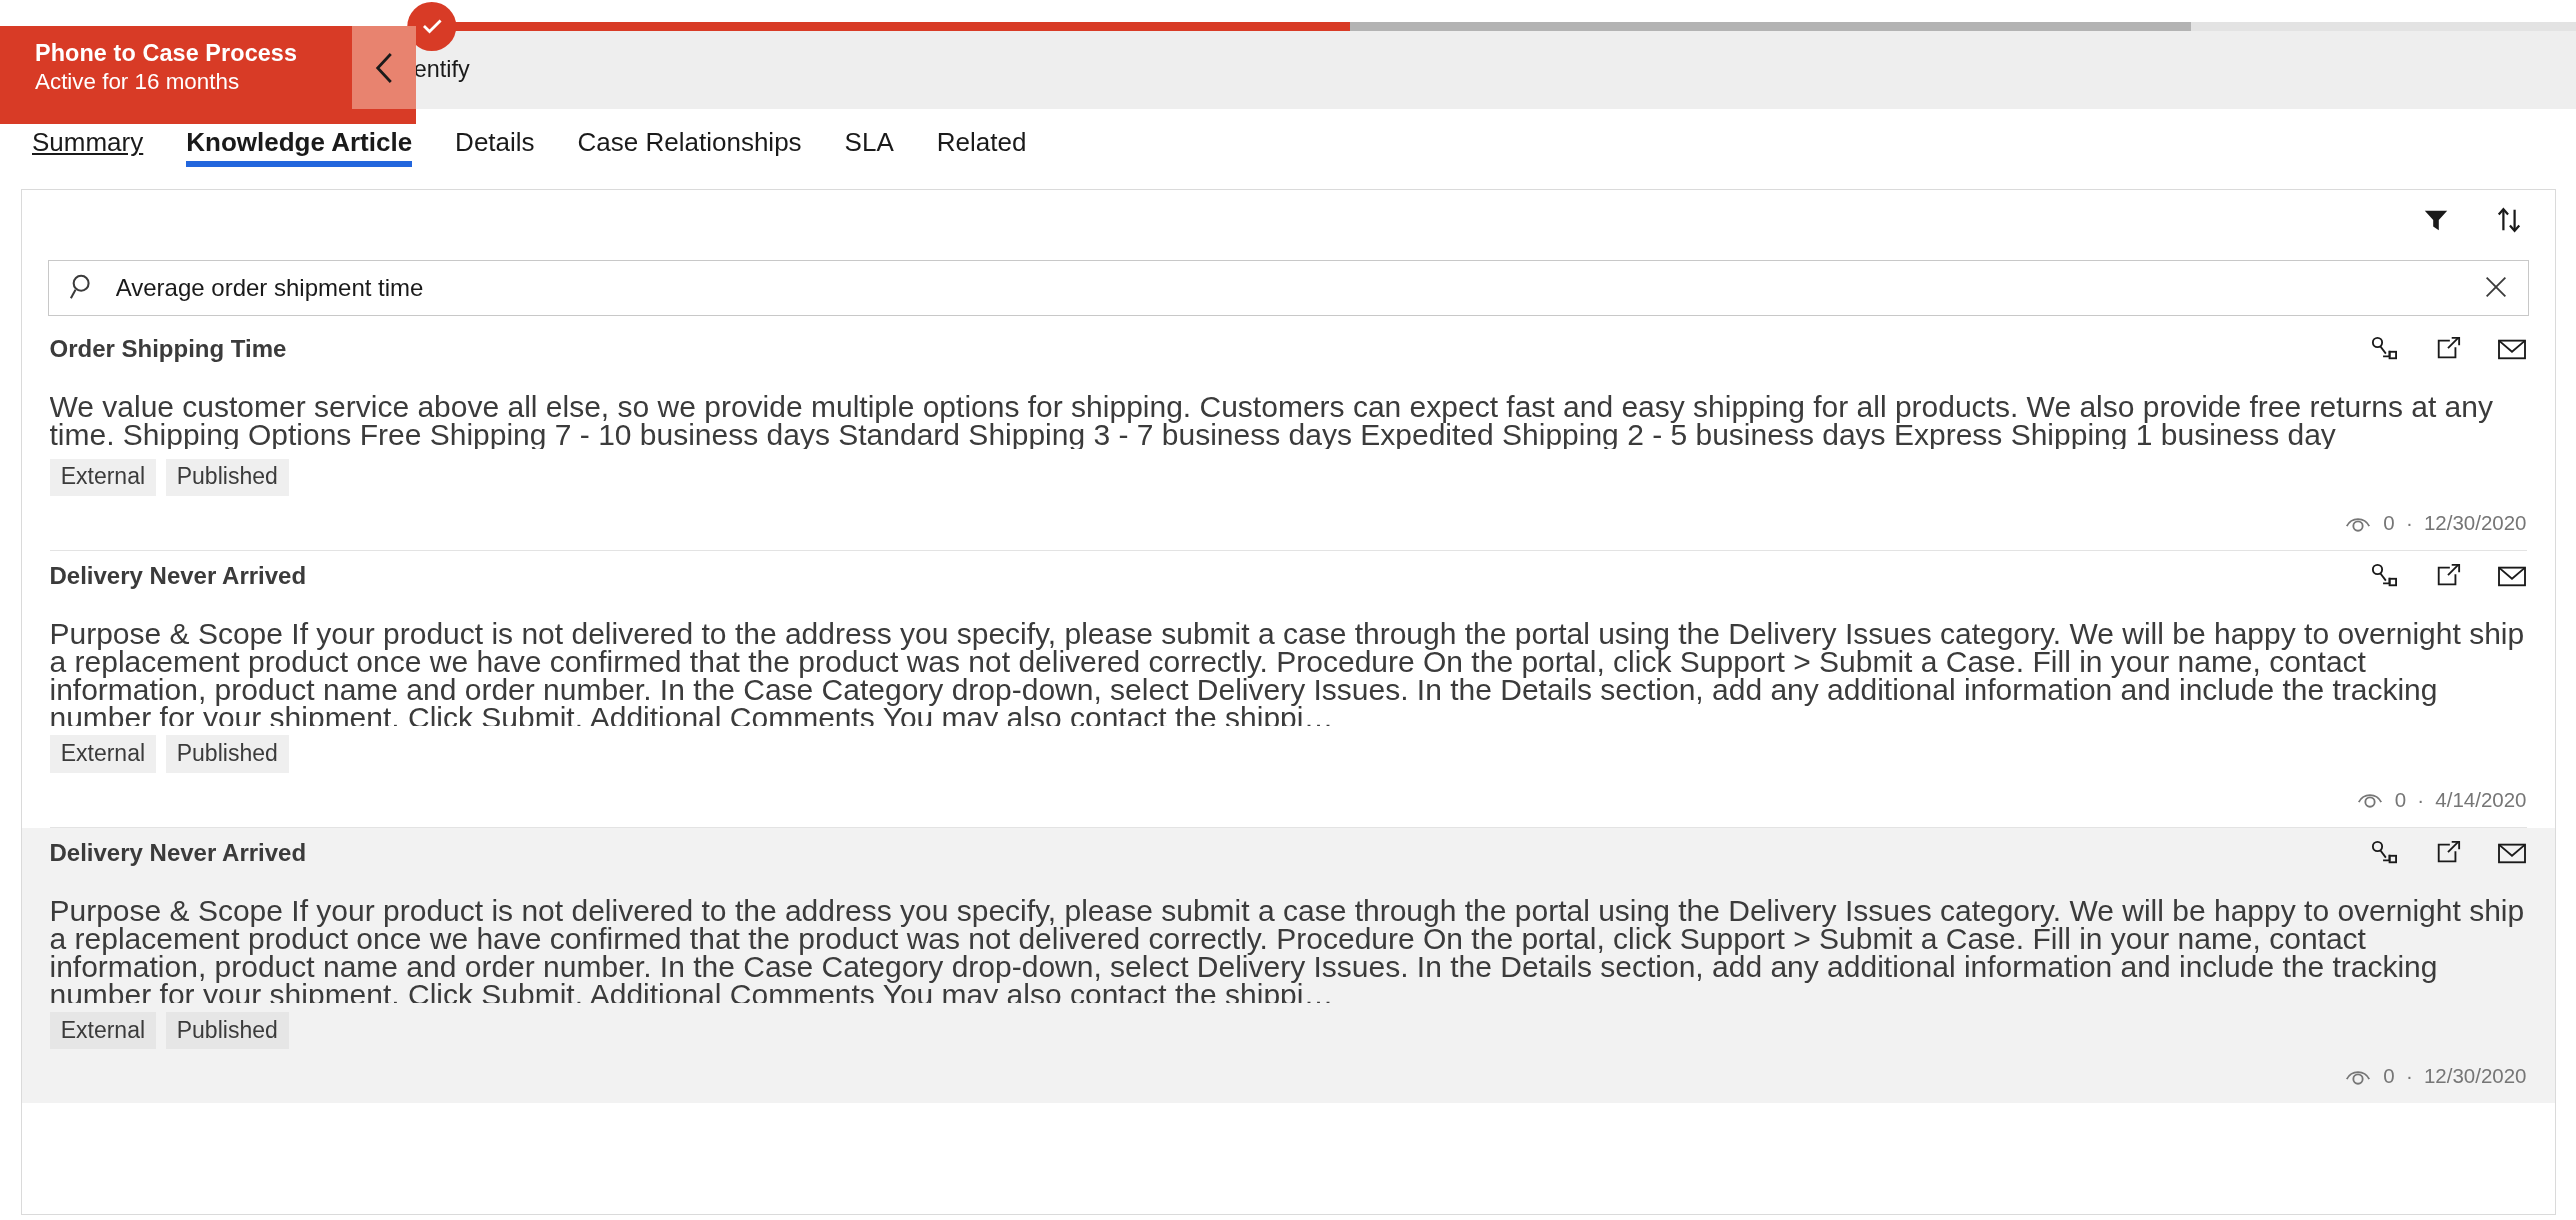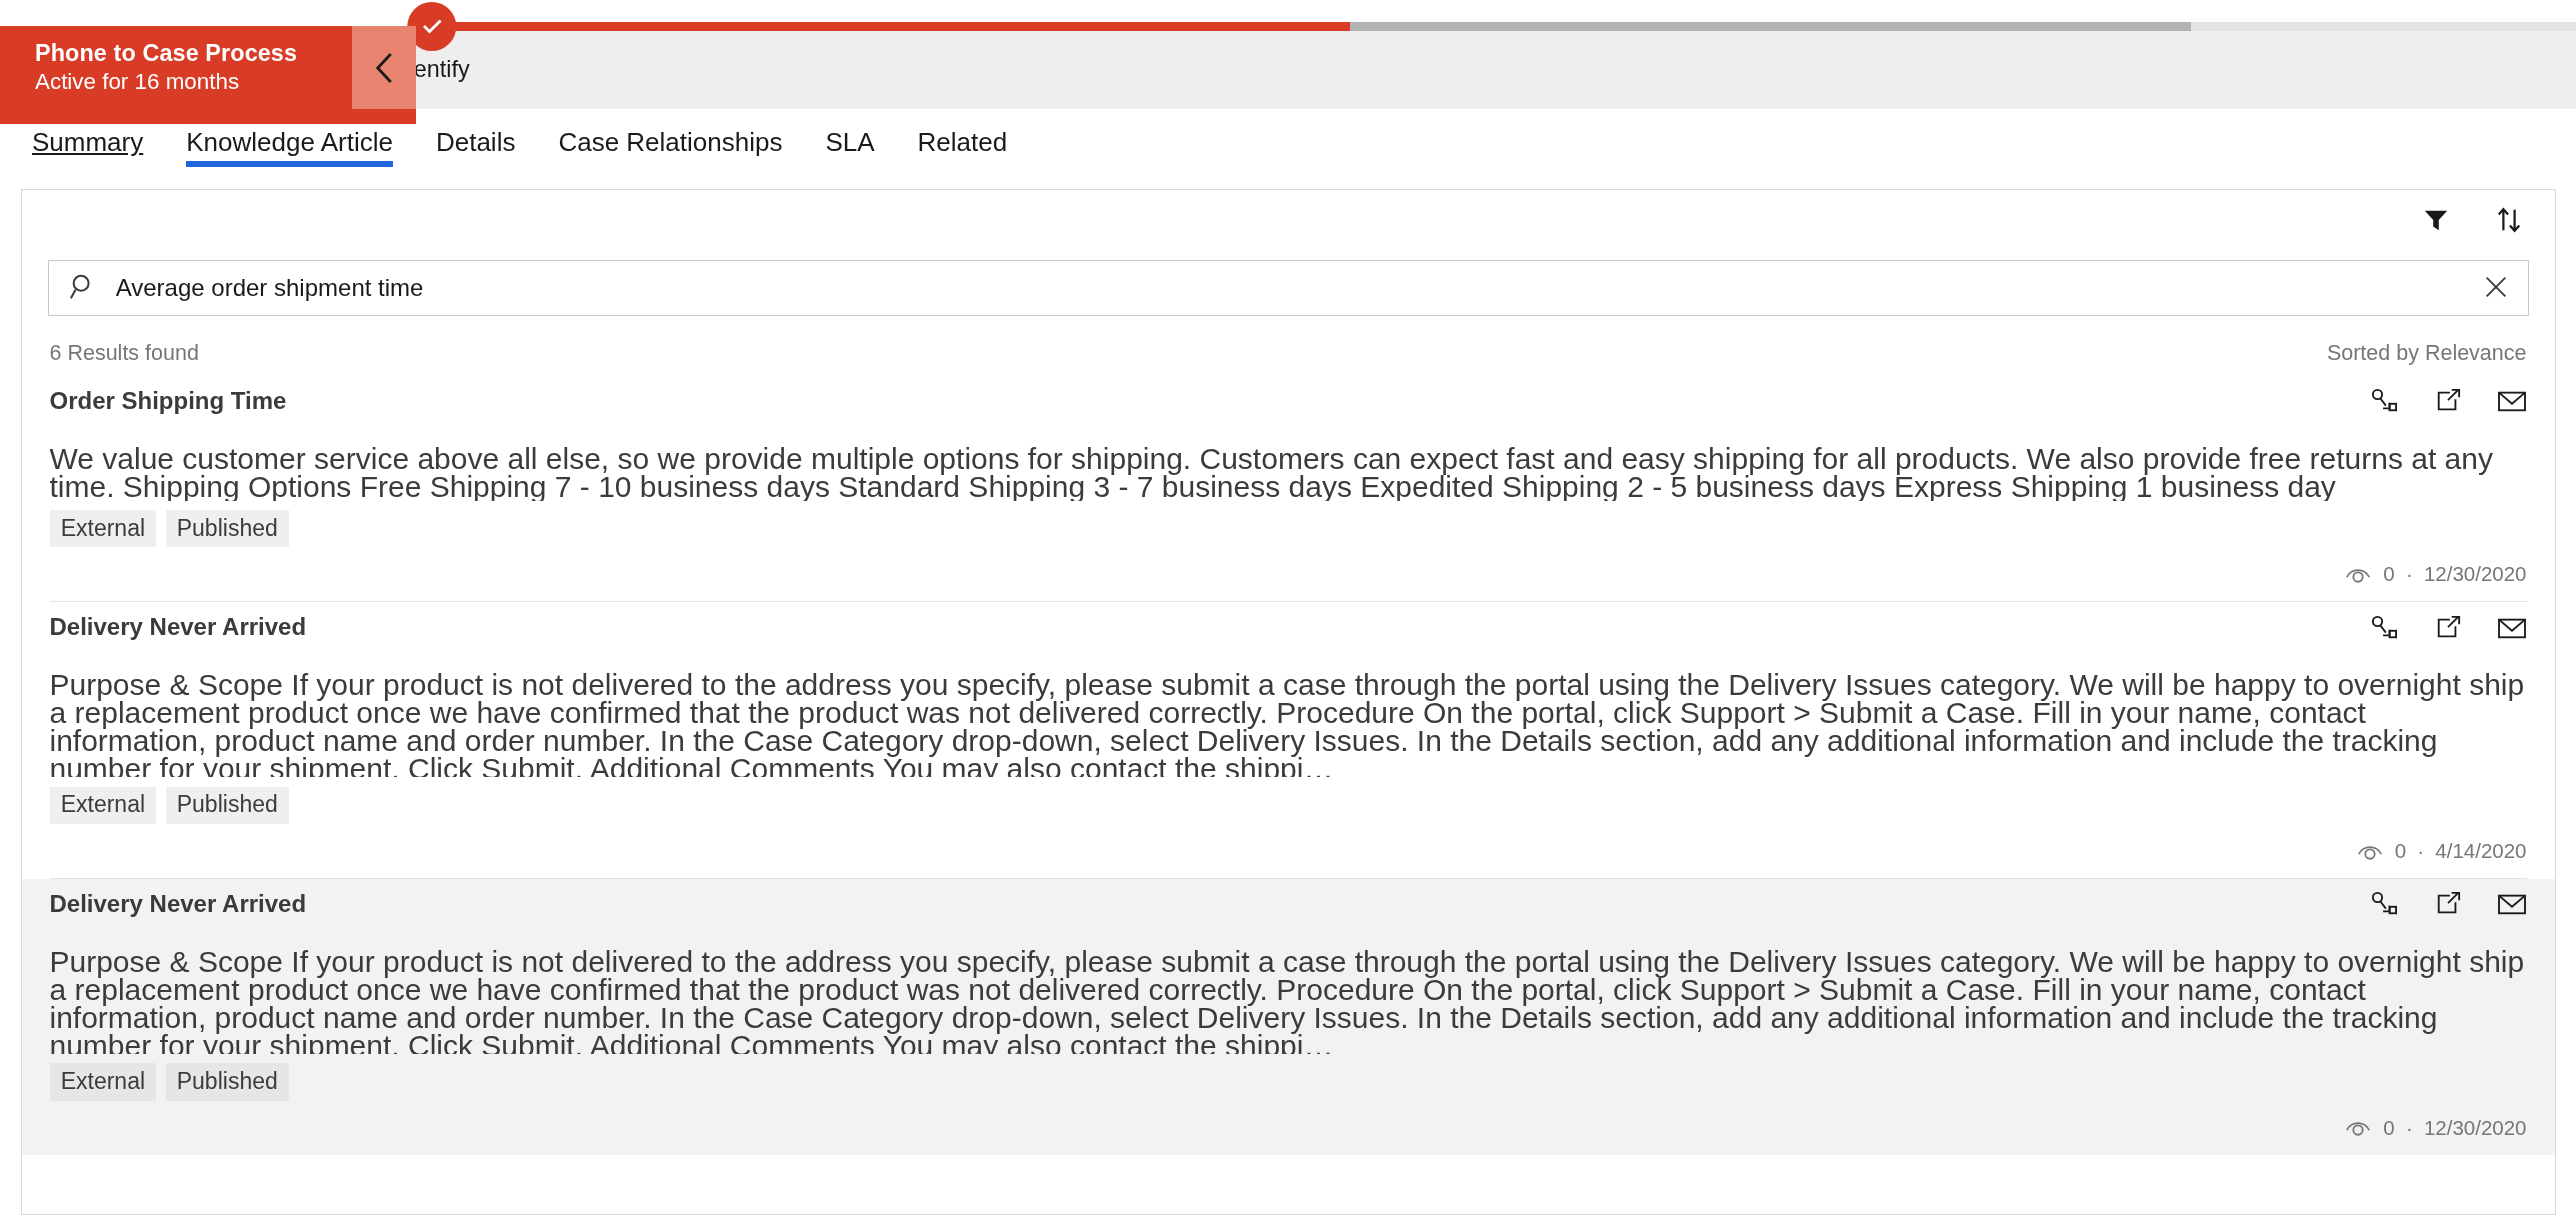--- a/index.html
+++ b/index.html
@@ -97,21 +97,21 @@
     position: relative;
     font-size: 26px;
     color: #1a1a1a;
     padding: 0 21.5px;
     height: 67px;
     display: flex; align-items: center;
     cursor: pointer;
     white-space: nowrap;
   }
   .tab:first-child { padding-left: 0; text-decoration: underline; }
-  .tab.active { font-weight: normal; }
+  .tab.active { font-weight: bold; }
   .tab.active::after {
     content: "";
     position: absolute;
     left: 21.5px; right: 21.5px; bottom: 9.3px;
     height: 5.6px; background: #2266dd;
   }
   .tab.active:first-child::after { left: 0; }
 
   
   .panel {
@@ -294,24 +294,20 @@
         <span>
           <svg width="28" height="28" viewBox="0 0 30 30">
               <line x1="5" y1="5" x2="25" y2="25" stroke="#3b3b3b" stroke-width="2"></line>
               <line x1="25" y1="5" x2="5" y2="25" stroke="#3b3b3b" stroke-width="2"></line>
             </svg>
         </span>
       </div>
     </div>
   </div>
 
-  <div class="meta-row">
-    <span>6 Results found</span>
-    <span>Sorted by Relevance</span>
-  </div>
 
   <div class="results">
 
     <div class="card">
       <div class="card-head">
         <div class="card-title">Order Shipping Time</div>
         <div class="card-actions">
           <div class="act">
             <span>
               <svg width="28" height="26" viewBox="0 0 30 28">

